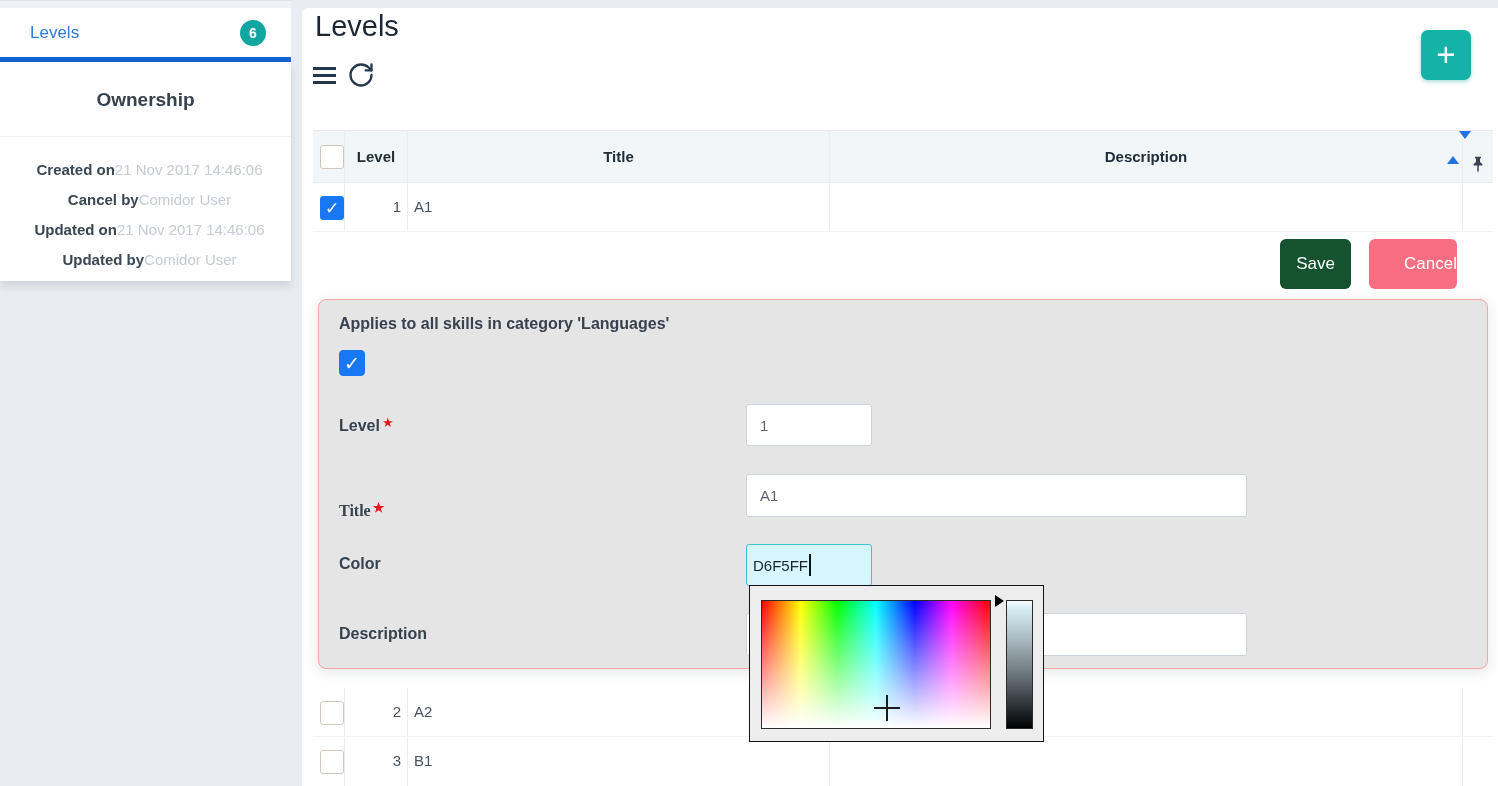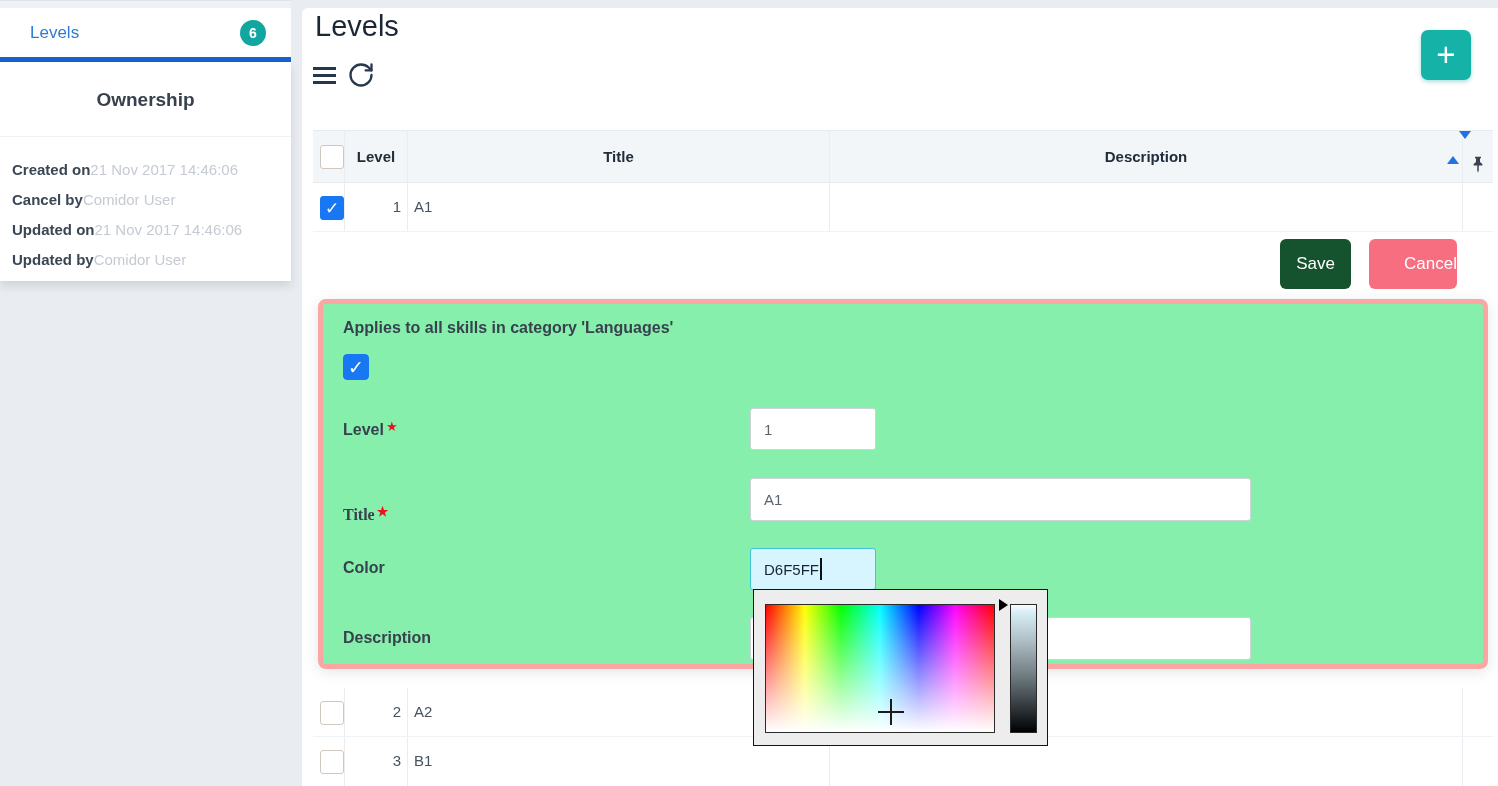--- a/index.html
+++ b/index.html
@@ -17,21 +17,21 @@
   .sb-tabbar { left:0; top:8px; width:291px; height:49px; background:#fff; }
   .sb-tab-label { left:30px; top:0; height:49px; line-height:49px; font-size:17px; color:#2e7cd6; }
   .sb-badge { right:25px; top:12px; width:26px; height:26px; border-radius:50%;
     background:#12a6a0; color:#fff; font-size:14px; font-weight:700; text-align:center; line-height:26px; }
   .sb-underline { left:0; top:57px; width:291px; height:5px; background:#1563ce; }
   .sb-card { left:0; top:62px; width:291px; height:219px; background:#fff;
     box-shadow:0 5px 9px rgba(40,52,70,.14); }
   .ownership-title { width:100%; text-align:center; padding-top:27px; font-size:19px; font-weight:700; color:#37424e; }
   .own-divider { margin-top:25px; border-bottom:1px solid #eef1f5; }
   .own-rows { padding:17px 4px 0 12px; }
-  .own-row { height:30px; display:flex; justify-content:flex-start; align-items:center; }
+  .own-row { height:30px; display:flex; justify-content:center; align-items:center; }
   .own-label { font-size:15px; font-weight:700; color:#3a4654; }
   .own-value { font-size:15px; color:#c5cad3; }
 
   
   #main { left:302px; top:8px; width:1196px; height:778px; background:#fff; border-radius:6px 0 0 0; }
   .m-title { left:13px; top:2px; font-size:29px; font-weight:300; color:#1b2734; }
 
   .menu-icon { left:11px; top:59px; width:23px; height:18px; cursor:pointer; }
   .menu-icon i { display:block; width:23px; height:2.6px; background:#24364c; margin-bottom:4.6px; }
 
@@ -78,39 +78,39 @@
   .sort-icon .tri-down { width:0; height:0; border-left:6.5px solid transparent; border-right:6.5px solid transparent;
     border-top:8px solid #2272e2; }
   .pin-icon { position:absolute; left:6px; top:23px; width:18px; height:21px; cursor:pointer; }
 
   
   .editor { left:0; top:224px; width:1196px; height:456px; background:#fff; z-index:4; }
   .btn { border:none; border-radius:6px; color:#fff; font-size:17px; font-family:inherit; cursor:pointer; }
   .btn-save { left:978px; top:7px; width:71px; height:50px; background:#14532d; }
   .btn-cancel { left:1067px; top:7px; width:88px; height:50px; background:#f66e80;text-align:right; }
 
-  .card { left:16px; top:67px; width:1170px; height:370px; background:#86efac; border:5px solid #fca5a5;
+  .card { left:16px; top:67px; width:1170px; height:370px; background:#e5e5e5; border:1px solid #fca5a5;
     border-radius:8px; box-shadow:0 3px 14px rgba(25,39,52,.12); }
   .applies-label { left:20px; top:15px; font-size:16px; font-weight:700; color:#37424e; }
   .form-checkbox { left:20px; top:50px; width:26px; height:26px; border-radius:4px; }
   .form-checkbox.checked::after { font-size:19px; line-height:25px; }
 
   .f-label { left:20px; font-size:16px; font-weight:700; color:#37424e; }
   .f-label .star { color:#e4161c; font-size:13px; vertical-align:4px; margin-left:2px; }
   .lbl-level { top:115px; } .lbl-title { top:200px;font-family:Liberation Serif, serif; } .lbl-color { top:255px; } .lbl-desc { top:325px; }
 
   .f-input { position:absolute; left:427px; border:1px solid #ccd3da; border-radius:3px;
     font-size:15px; color:#5a6470; font-family:inherit; padding:0 13px; outline:none; background:#fff; }
   .in-level { top:104px; width:126px; height:42px; }
   .in-title { top:174px; width:501px; height:43px; }
   .in-desc  { top:313px; width:501px; height:43px; }
 
   .in-color { top:244px; width:126px; height:42px; left:427px; position:absolute;
     background:#d6f5ff; border:1px solid #3fc4db; border-radius:3px;
-    display:flex; align-items:center; padding-left:13px; font-size:15px; color:#1a2430; cursor:text; }
+    display:flex; align-items:center; padding-left:6px; font-size:15px; color:#1a2430; cursor:text; }
   .caret { display:inline-block; width:2px; height:22px; background:#0c1218; margin-left:1px; }
 
   
   .picker { left:430px; top:285px; width:295px; height:157px; background:#ededed;
     border:1px solid #141414; z-index:10; }
   .grad { position:absolute; left:11px; top:14px; width:230px; height:129px; border:1px solid #2a2a2a;
     background:
       linear-gradient(to bottom, rgba(255,255,255,0) 0%, #ffffff 100%),
       linear-gradient(to right, #ff0000 0%, #ffff00 17%, #00ff00 33%, #00ffff 50%, #0000ff 67%, #ff00ff 83%, #ff0000 100%);
     cursor:crosshair; }

